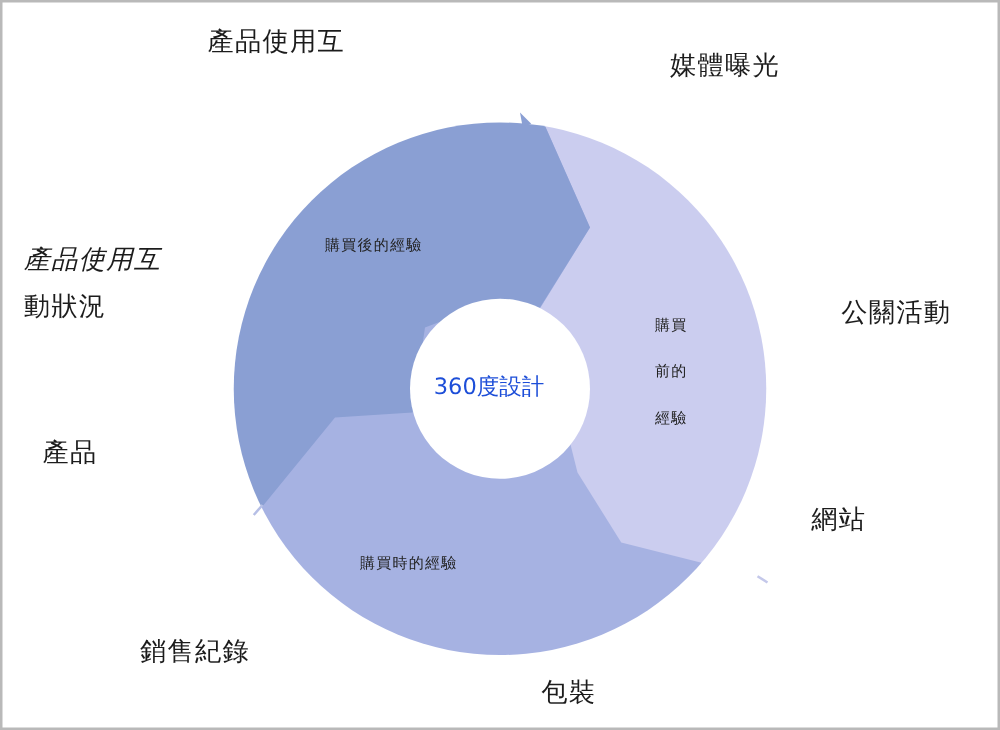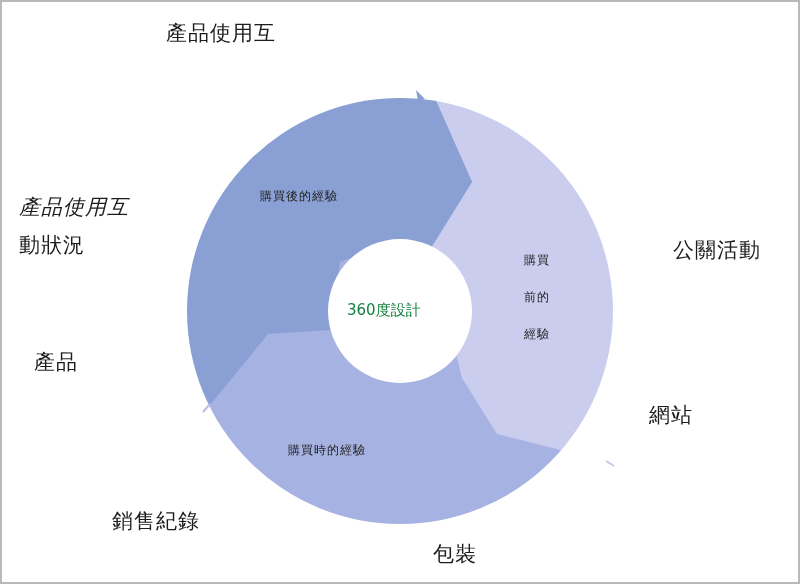--- a/index.html
+++ b/index.html
@@ -23,23 +23,23 @@
   .seg-lbl {
     position: absolute;
     font-size: 12px;
     line-height: 25px;
     letter-spacing: 1px;
     color: #222;
     white-space: nowrap;
   }
   .center-lbl {
     position: absolute;
-    font-size: 15px;
+    font-size: 18px;
     line-height: 24px;
-    color: #15803d;
+    color: #1d4ed8;
     white-space: nowrap;
   }
 </style>
 </head>
 <body>
 
 <div class="frame">
 
   <svg class="ring" width="796" height="580" viewBox="2 2 796 580">
     <defs>
@@ -71,20 +71,21 @@
   <div class="seg-lbl" style="left:286px; top:393px;margin-top:43px;">購買時的經驗</div>
 
   <div style="position:absolute; left:522px; top:240px;">
     <div class="seg-lbl" style="position:static; line-height:37px;">購買</div>
     <div class="seg-lbl" style="position:static; line-height:37px;">前的</div>
     <div class="seg-lbl" style="position:static; line-height:37px;">經驗</div>
   </div>
 
   <div class="lbl" style="left:164px; top:17px;">產品使用互</div>
 
+  <div class="lbl" style="left:534px; top:36px;">媒體曝光</div>
 
   <div class="lbl" style="left:671px; top:234px;">公關活動</div>
 
   <div class="lbl" style="left:647px; top:399px;">網站</div>
 
   <div class="lbl" style="left:431px; top:538px;">包裝</div>
 
   <div class="lbl" style="left:110px; top:505px;">銷售紀錄</div>
 
   <div class="lbl" style="left:32px; top:346px;">產品</div>

